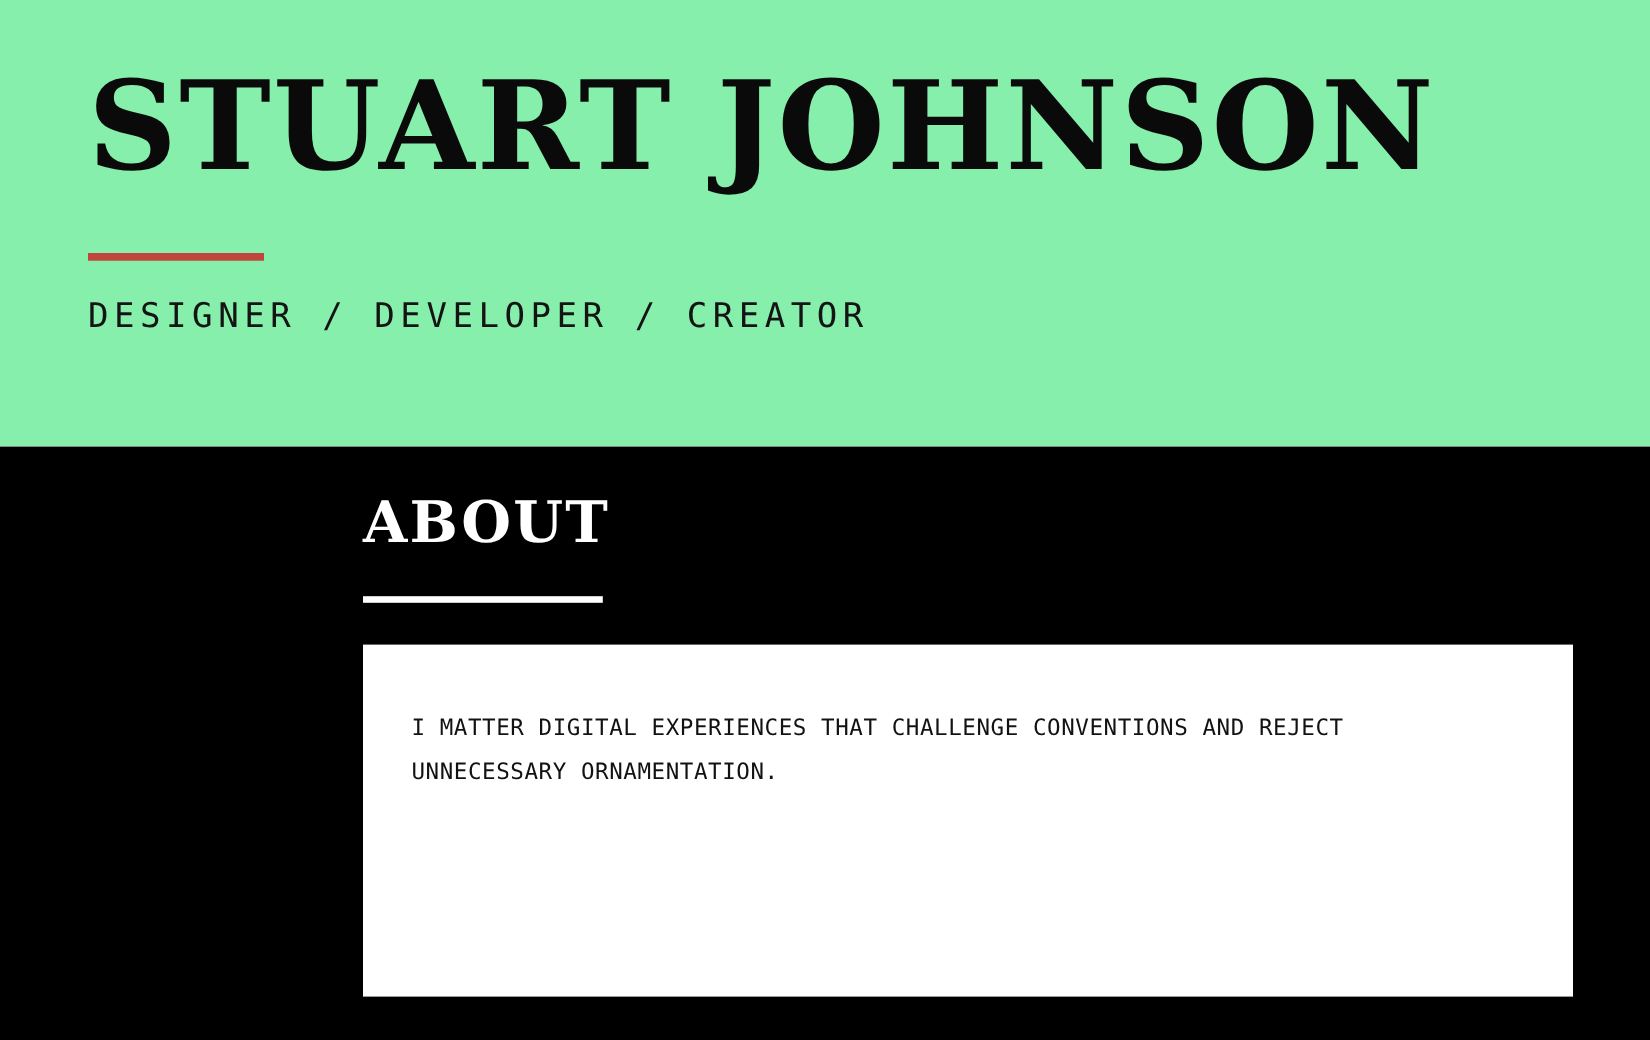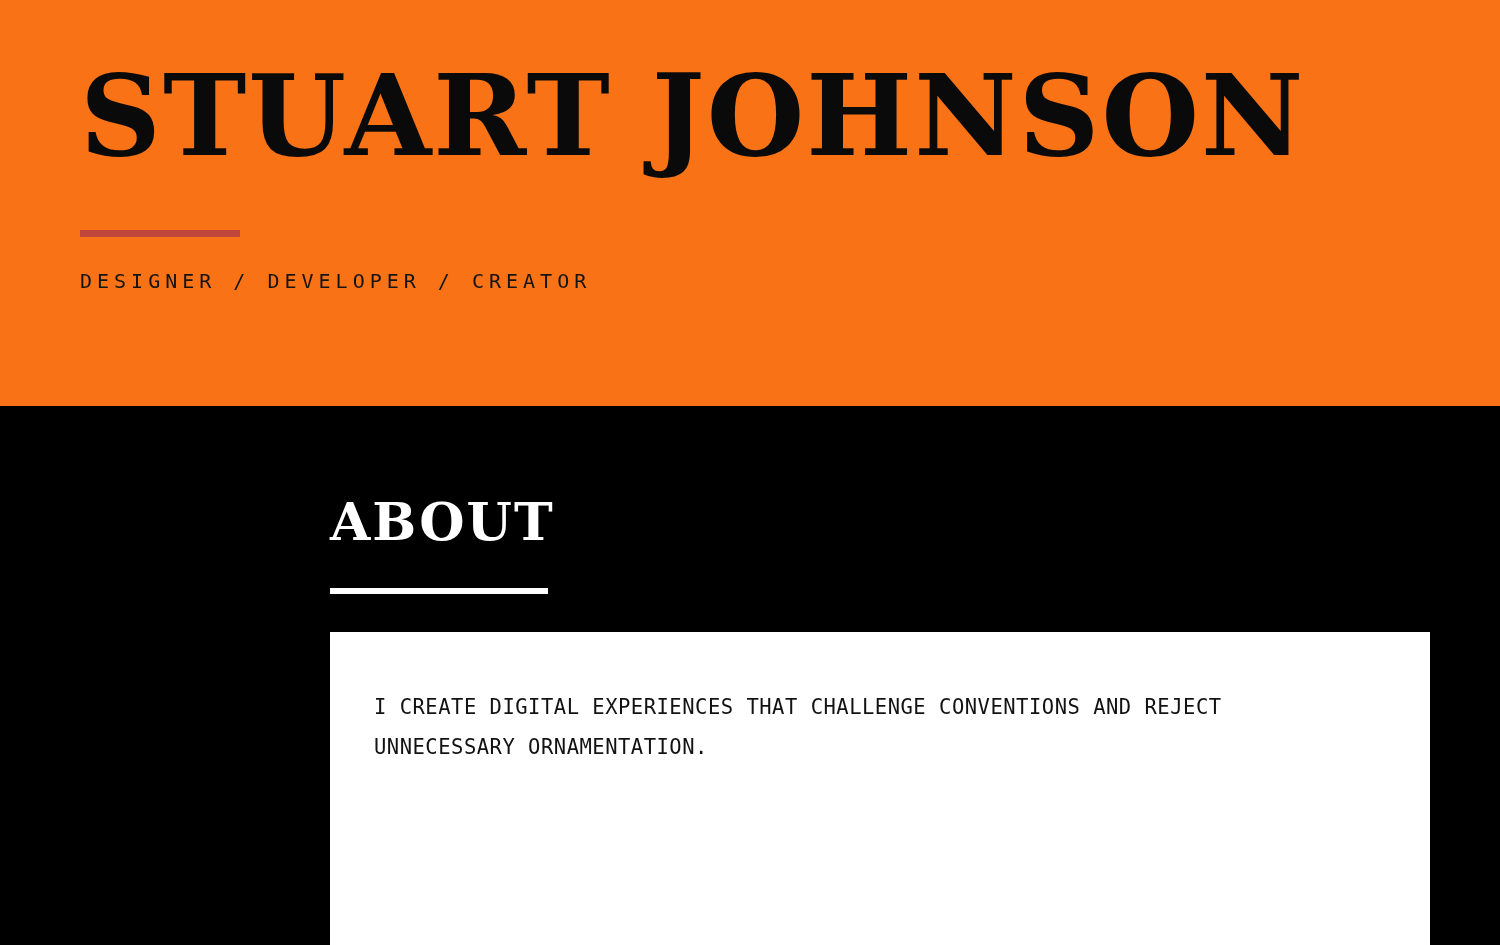--- a/index.html
+++ b/index.html
@@ -7,21 +7,21 @@
   html, body {
     width: 1500px;
     height: 945px;
     overflow: hidden;
     background: #ffffff;
     font-family: "DejaVu Sans Mono", monospace;
   }
 
   
   .hero {
-    background: #f97316;
+    background: #86efac;
     padding: 60px 0 0 80px;
     height: 406px;
   }
 
   .hero-name {
     font-family: "DejaVu Serif", serif;
     font-weight: 700;
     font-size: 112px;
     line-height: 1.0;
     letter-spacing: 2px;
@@ -34,31 +34,31 @@
   .hero-rule {
     width: 160px;
     height: 7px;
     background: #c0453a;
     margin-top: 58px;
   }
 
   .hero-tagline {
     margin-top: 32px;
     font-family: "DejaVu Sans Mono", monospace;
-    font-size: 20px;
+    font-size: 31px;
     letter-spacing: 5px;
     color: #141414;
     white-space: nowrap;
   }
 
   
   .about-section {
     background: #000000;
     height: 539px;
-    padding: 90px 0 0 0;
+    padding: 44px 0 0 0;
     position: relative;
   }
 
   .about-inner {
     margin-left: 330px;
     width: 1100px;
   }
 
   .about-title {
     font-family: "DejaVu Serif", serif;
@@ -104,16 +104,16 @@
   <div class="hero-rule"></div>
   <div class="hero-tagline">DESIGNER / DEVELOPER / CREATOR</div>
 </header>
 
 <section class="about-section">
   <div class="about-inner">
     <h2 class="about-title">ABOUT</h2>
     <div class="about-title-rule"></div>
 
     <div class="about-card">
-      <p>I CREATE DIGITAL EXPERIENCES THAT CHALLENGE CONVENTIONS AND REJECT UNNECESSARY ORNAMENTATION.</p>
+      <p>I MATTER DIGITAL EXPERIENCES THAT CHALLENGE CONVENTIONS AND REJECT UNNECESSARY ORNAMENTATION.</p>
     </div>
   </div>
 </section>
 
 </body></html>

